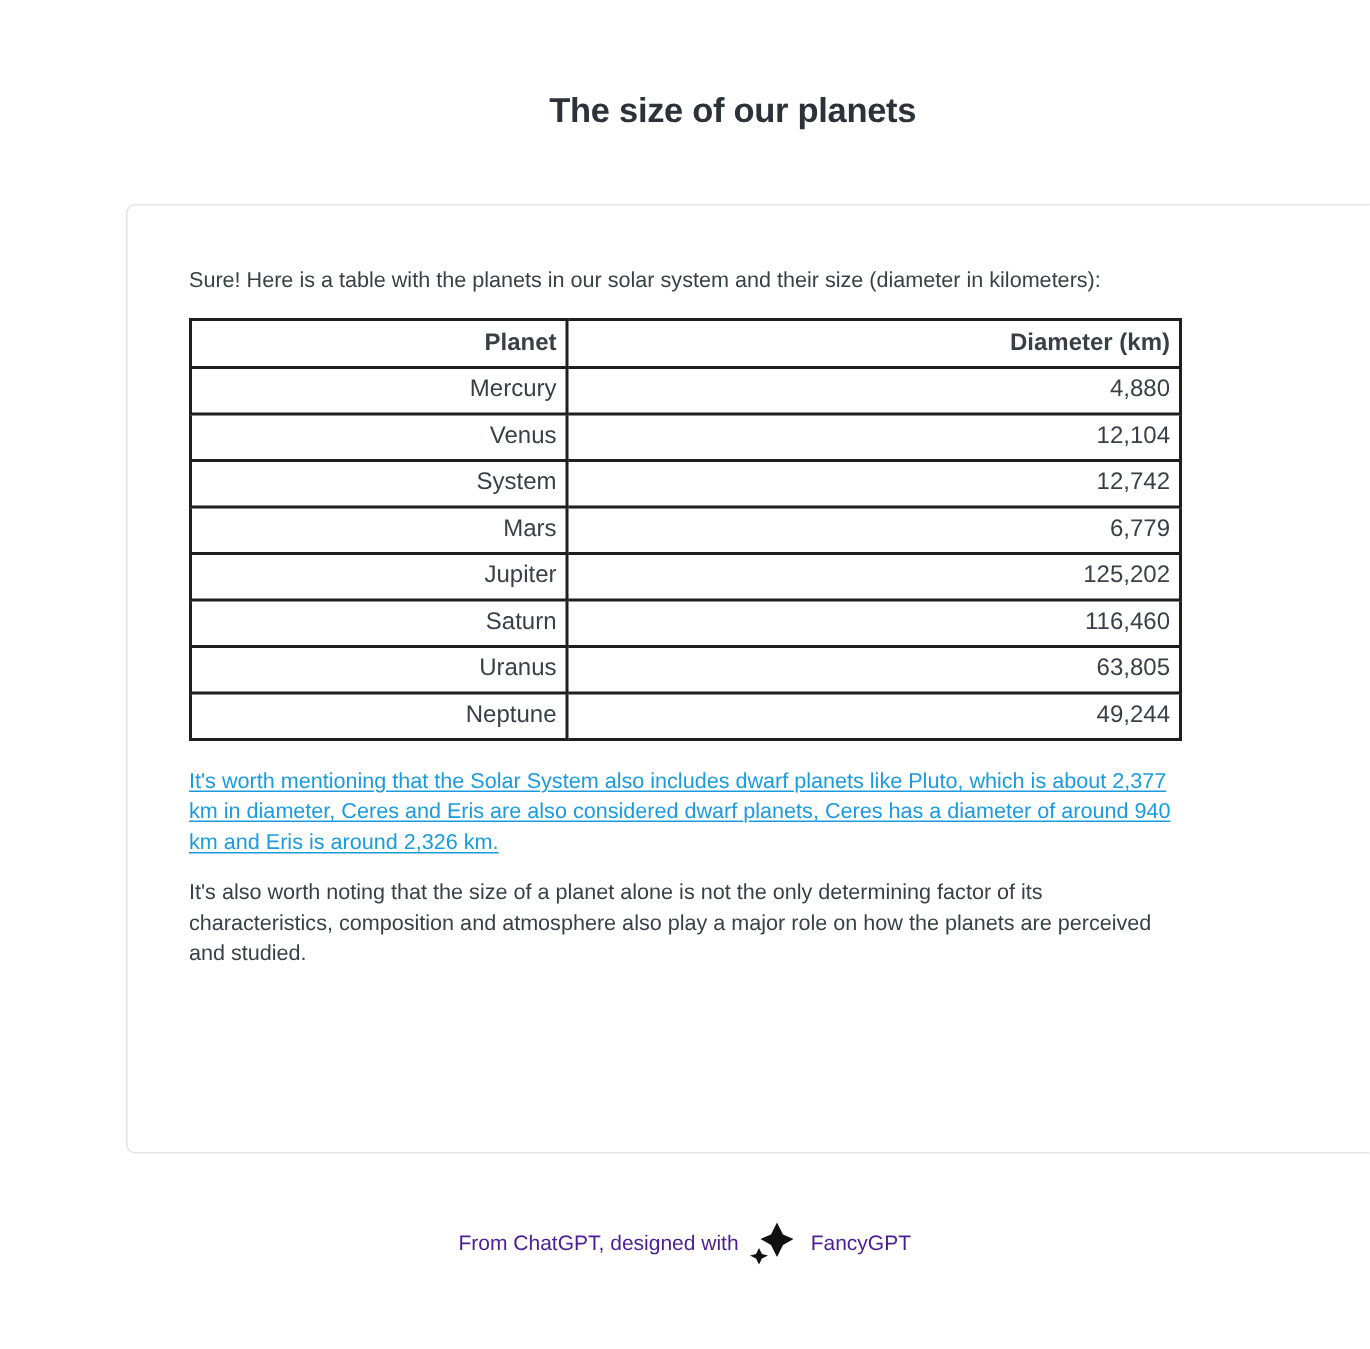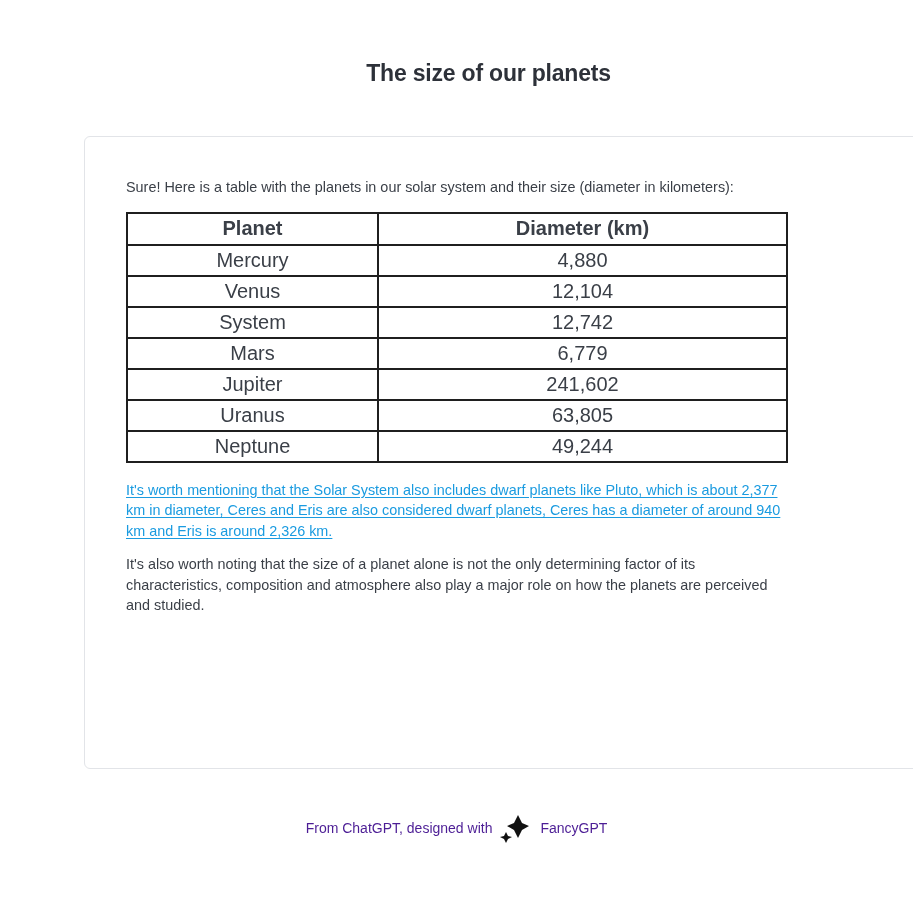--- a/index.html
+++ b/index.html
@@ -3,21 +3,21 @@
 <meta charset="utf-8">
 <style>
   html, body { margin: 0; padding: 0; background: #ffffff; }
   body { width: 913px; height: 899px; position: relative; font-family: "Liberation Sans", "DejaVu Sans", sans-serif; color: #374151; overflow: hidden; }
   .page-title { position: absolute; top: 60px; left: 0; width: 913px; text-align: center; font-size: 23px; font-weight: bold; color: #2d3139; margin: 0; letter-spacing: -0.2px; padding-left: 32px; }
   .card { position: absolute; left: 84px; top: 136px; width: 853px; height: 633px; border: 1px solid #e2e4e8; border-radius: 6px; box-sizing: border-box; background: #fff; }
   .content { position: absolute; left: 41px; top: 40px; width: 662px; }
   .content p { margin: 0; font-size: 14.4px; line-height: 20.5px; color: #3a3f47; }
   .intro { margin-bottom: 14px !important; }
   table { border-collapse: collapse; width: 662px; margin-bottom: 17px; }
-  td, th { border: 2px solid #1f1f1f; height: 29px; padding: 0 6px; font-size: 20px; text-align: center; color: #3a3f47; }
+  td, th { border: 2px solid #1f1f1f; height: 29px; padding: 0 6px; font-size: 16px; text-align: right; color: #3a3f47; }
   th { font-weight: bold; height: 30px; }
   td.col1, th.col1 { width: 237px; }
   .para { margin-bottom: 13px !important; }
   .link-para { color: #1a9be0 !important; text-decoration: underline; text-underline-offset: 2px; cursor: pointer; }
   .footer { position: absolute; top: 813px; left: 0; width: 913px; display: flex; justify-content: center; align-items: center; font-size: 14px; color: #4c1d95; }
   .footer .logo { margin: 0 10px 0 8px; display: inline-block; width: 30px; height: 30px; }
 </style>
 </head>
 <body>
 
@@ -45,21 +45,25 @@
         <tr>
             <td class="col1">System</td>
             <td>12,742</td>
           </tr>
         <tr>
             <td class="col1">Mars</td>
             <td>6,779</td>
           </tr>
         <tr>
             <td class="col1">Jupiter</td>
-            <td>241,602</td>
+            <td>125,202</td>
+          </tr>
+        <tr>
+            <td class="col1">Saturn</td>
+            <td>116,460</td>
           </tr>
         <tr>
             <td class="col1">Uranus</td>
             <td>63,805</td>
           </tr>
         <tr>
             <td class="col1">Neptune</td>
             <td>49,244</td>
           </tr>
       </tbody>

